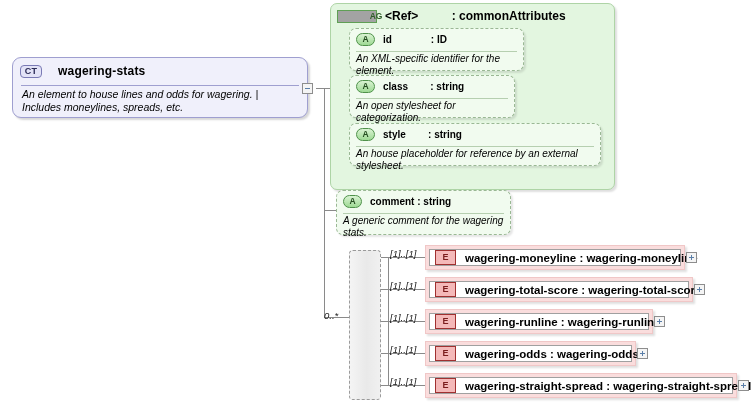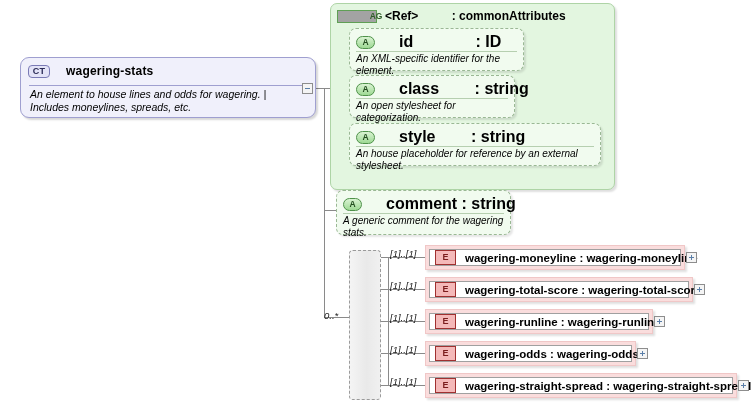--- a/index.html
+++ b/index.html
@@ -23,21 +23,21 @@
   }
 
   
   .box {
     position: absolute;
     box-sizing: border-box;
   }
 
   
   .ct-box {
-    left: 20px; top: 57px;
+    left: 12px; top: 57px;
     width: 296px; height: 61px;
     background: #f0f0fb;
     border: 1px solid #9f9fd0;
     border-radius: 9px;
     box-shadow: 2px 2px 2px rgba(0,0,0,0.16);
   }
   .ct-head {
     position: absolute;
     left: 0; top: 0; right: 0; height: 26px;
     display: flex; align-items: center;
@@ -131,22 +131,22 @@
   .badge-a {
     width: 19px; height: 13px;
     border: 1px solid #4f924a;
     border-radius: 7px;
     background: linear-gradient(#d9f3d2,#9ed994);
     color: #244d20;
     font-size: 8.5px;
   }
   .attr-name {
     font-weight: bold;
-    font-size: 16px;
-    margin-left: 24px;
+    font-size: 10px;
+    margin-left: 8px;
     white-space: pre;
   }
   .attr-rule {
     position: absolute;
     left: 6px; right: 6px; top: 22px;
     height: 1px;
     background: #b6cfb0;
   }
   .attr-doc {
     position: absolute;

